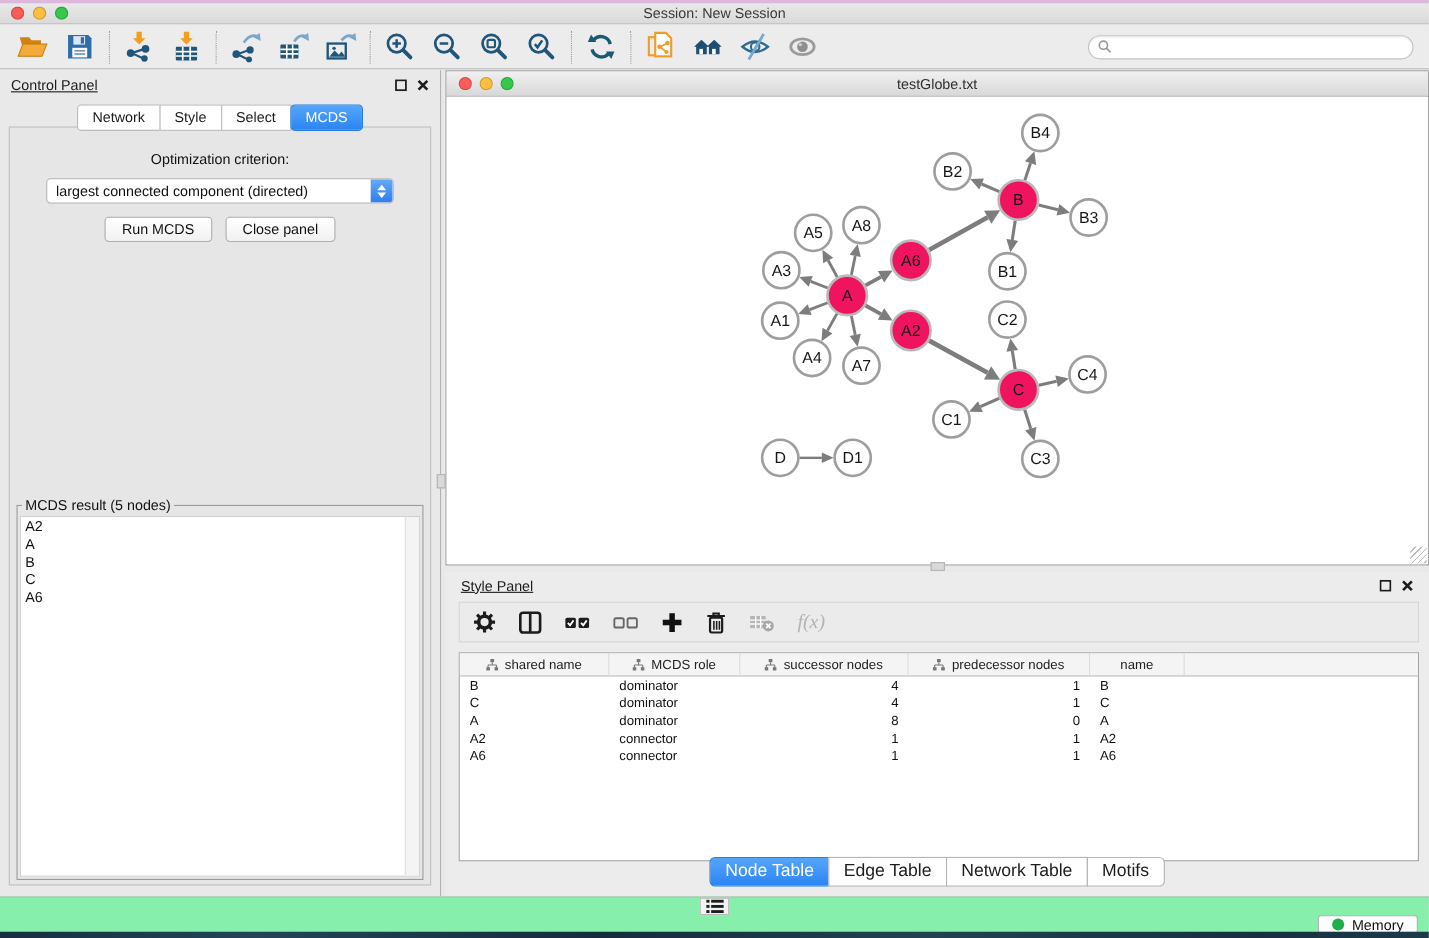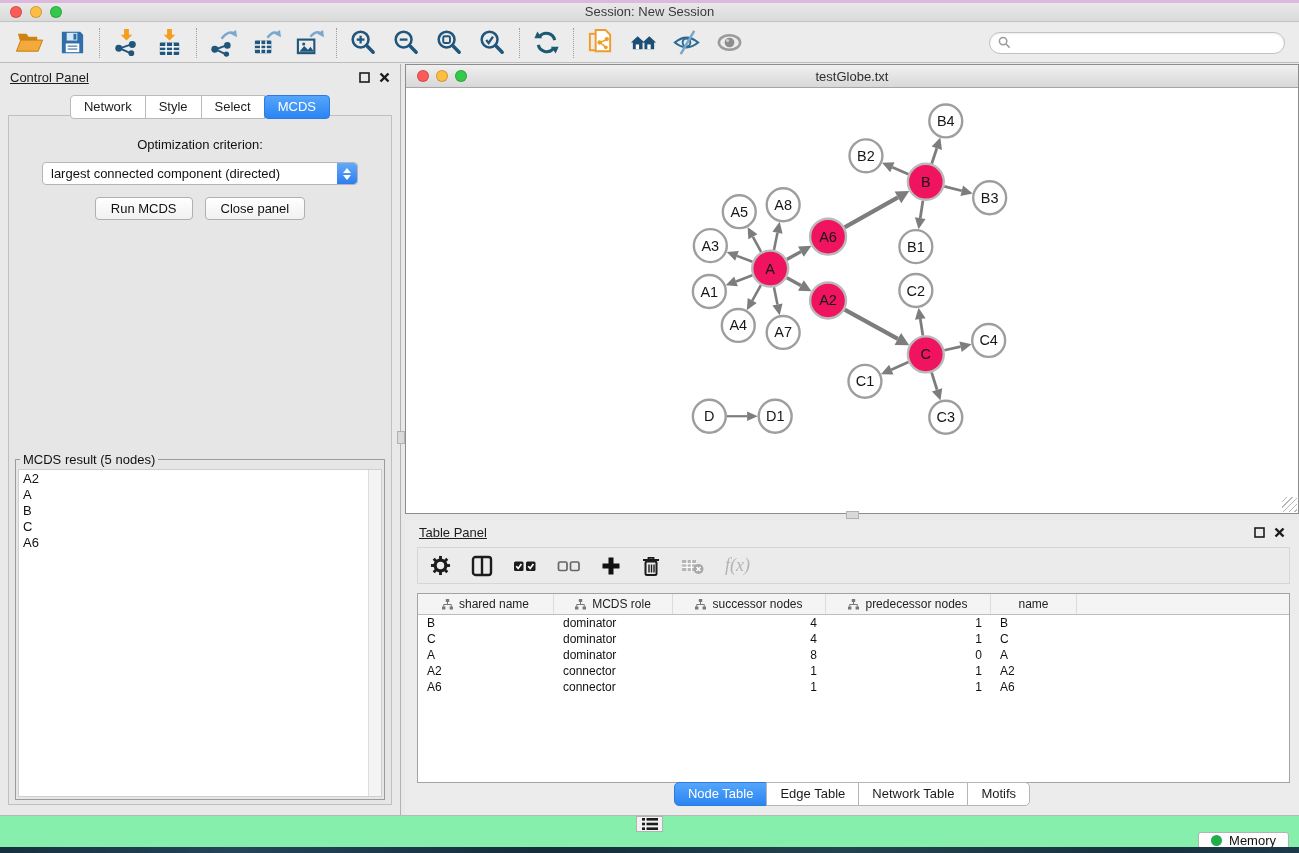--- a/index.html
+++ b/index.html
@@ -84,21 +84,21 @@
   .thead { display:flex; height:21px; background:#f4f4f4; border-bottom:1px solid #bdbdbd; }
   .th { display:flex; align-items:center; justify-content:center; gap:6px; font-size:12px; color:#222;
     border-right:1px solid #dcdcdc; }
   .th.fill { flex:1; border-right:none; }
   .c0{width:136px}.c1{width:119px}.c2{width:153px}.c3{width:165px}.c4{width:86px}
   .trow { display:flex; height:16px; align-items:center; font-size:12px; color:#111; }
   .td { overflow:hidden; white-space:nowrap; }
   .td.left { padding-left:9px; text-align:left; }
   .td.right { padding-right:9px; text-align:right; }
   .tp-tabs { position:absolute; left:0; right:0; bottom:9px; display:flex; justify-content:center; }
-  .tp-tab { padding:3px 13px 4px; background:#fff; border:1px solid #b5b5b5; font-size:13px; color:#1c1c1c; margin-left:-1px; }
+  .tp-tab { padding:3px 13px 4px; background:#fff; border:1px solid #b5b5b5; font-size:16px; color:#1c1c1c; margin-left:-1px; }
   .tp-tab:first-child { border-radius:5px 0 0 5px; margin-left:0; }
   .tp-tab:last-child { border-radius:0 5px 5px 0; }
   .tp-tab.sel { background:linear-gradient(#55a5fa,#2b84f2); color:#fff; border-color:#2b7ce2; }
 
   
   .statusbar { position:absolute; left:0; right:0; bottom:6px; height:32px; background:#86efac;
     border-top:1px solid #b8b8b8; display:flex; align-items:center; padding:0 10px;flex-direction:column; }
   .list-btn { width:27px; height:24px; background:#f2f2f2; border:1px solid #b2b2b2; display:flex; align-items:center; justify-content:center; }
   .memory-btn { margin-left:auto; height:24px; background:#fdfdfd; border:1px solid #b2b2b2; border-radius:3px;
     display:flex; align-items:center; gap:7px; padding:0 12px; font-size:13px; color:#111; }
@@ -465,21 +465,21 @@
           </g>
         </svg>
     </div>
     <div class="resize-grip"></div>
   </div>
 
   <div class="split-h"></div>
 
   <div class="table-panel">
     <div class="tp-header">
-      <span class="panel-title">Table Panel</span>
+      <span class="panel-title">Style Panel</span>
       <span class="panel-ctrls">
         <svg width="11" height="11" viewBox="0 0 11 11">
           <rect x="1" y="1" width="9" height="9" fill="none" stroke="#1c1c1c" stroke-width="1.6"></rect>
         </svg>
         <svg width="11" height="11" viewBox="0 0 11 11">
           <line x1="1.5" y1="1.5" x2="9.5" y2="9.5" stroke="#1c1c1c" stroke-width="2.4"></line>
           <line x1="9.5" y1="1.5" x2="1.5" y2="9.5" stroke="#1c1c1c" stroke-width="2.4"></line>
         </svg>
       </span>
     </div>

